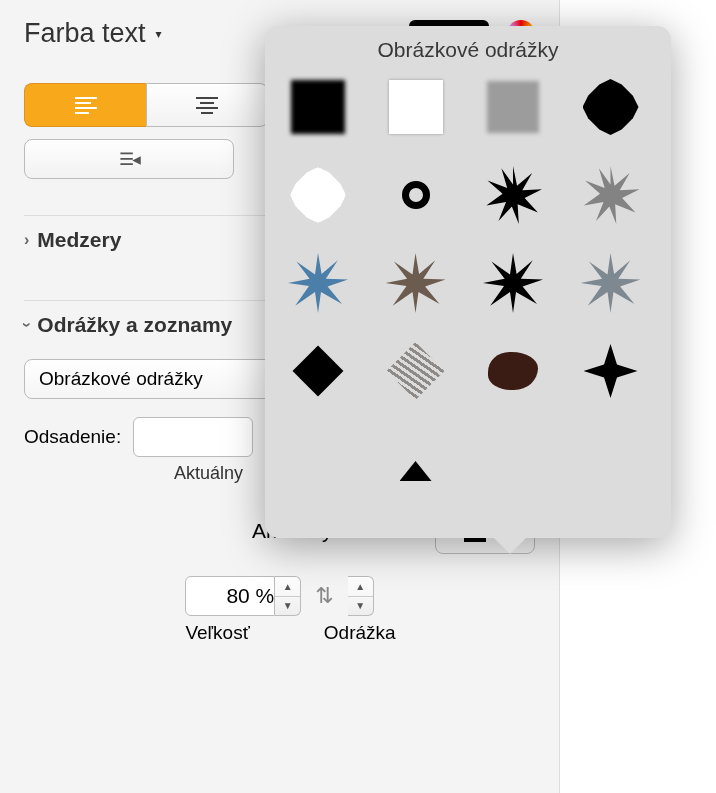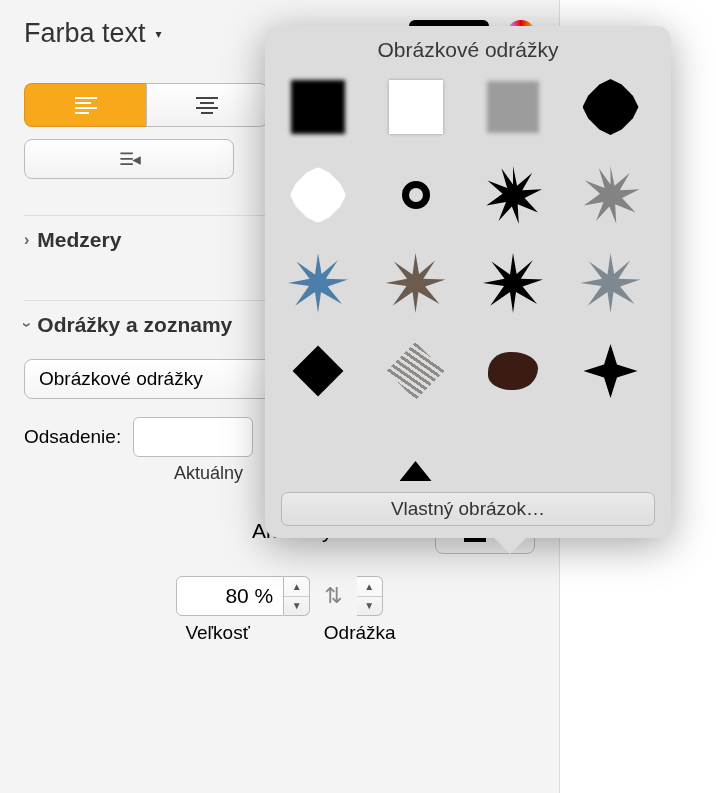--- a/index.html
+++ b/index.html
@@ -35,21 +35,21 @@
     
     .sub-labels { display: flex; gap: 90px; margin-top: 6px; font-size: 18px; color: #333; padding-left: 150px; }
     
     .current-img-row { display: flex; align-items: center; justify-content: flex-end; gap: 16px; margin-top: 24px; font-size: 21px; }
     .img-btn { width: 100px; height: 46px; border: 1px solid #bbb; border-radius: 8px; background: linear-gradient(#fff, #f3f3f3); display: flex; align-items: center; justify-content: center; gap: 10px; }
     .img-btn .swatch { width: 22px; height: 22px; background: #000; }
     .img-btn .down { font-size: 12px; color: #555; }
     
     .bottom-row { display: flex; align-items: center; justify-content: center; gap: 14px; margin-top: 22px; }
     .stepper { display: flex; align-items: center; }
-    .stepper input { width: 108px; height: 40px; border: 1px solid #bbb; border-radius: 6px 0 0 6px; background: #fff; font-size: 21px; text-align: right; padding-right: 10px; }
+    .stepper input { width: 90px; height: 40px; border: 1px solid #bbb; border-radius: 6px 0 0 6px; background: #fff; font-size: 21px; text-align: right; padding-right: 0; }
     .stepper-btns { display: flex; flex-direction: column; width: 26px; height: 40px; border: 1px solid #bbb; border-left: none; border-radius: 0 6px 6px 0; overflow: hidden; background: linear-gradient(#fff, #eee); }
     .stepper-btns span { flex: 1; display: flex; align-items: center; justify-content: center; font-size: 10px; color: #555; border-bottom: 1px solid #ccc; }
     .stepper-btns span:last-child { border-bottom: none; }
     .updown-icon { font-size: 22px; color: #888; }
     .bottom-labels { display: flex; justify-content: center; gap: 74px; margin-top: 6px; padding-left: 22px; font-size: 19px; }
     
     .popover { position: absolute; left: 265px; top: 26px; width: 406px; background: #dcdcdc; border-radius: 14px; box-shadow: 0 8px 40px rgba(0,0,0,.35); padding: 12px 16px 48px 16px; }
     .popover h3 { text-align: center; font-size: 21px; font-weight: 500; color: #383838; margin-bottom: 14px; }
     .grid { display: grid; grid-template-columns: repeat(4, 1fr); gap: 26px 28px; padding: 0 6px; }
     .grid .cell { width: 62px; height: 62px; display: flex; align-items: center; justify-content: center; }
@@ -215,14 +215,13 @@
         <div class="blob"></div>
       </div>
     <div class="cell">
         <div class="star4"></div>
       </div>
 
     <div class="cell" style="grid-column:2">
         <div class="half-diamond"></div>
       </div>
   </div>
-  <div class="custom-btn">Vlastný obrázok…</div>
 </div>
 
 </body></html>

